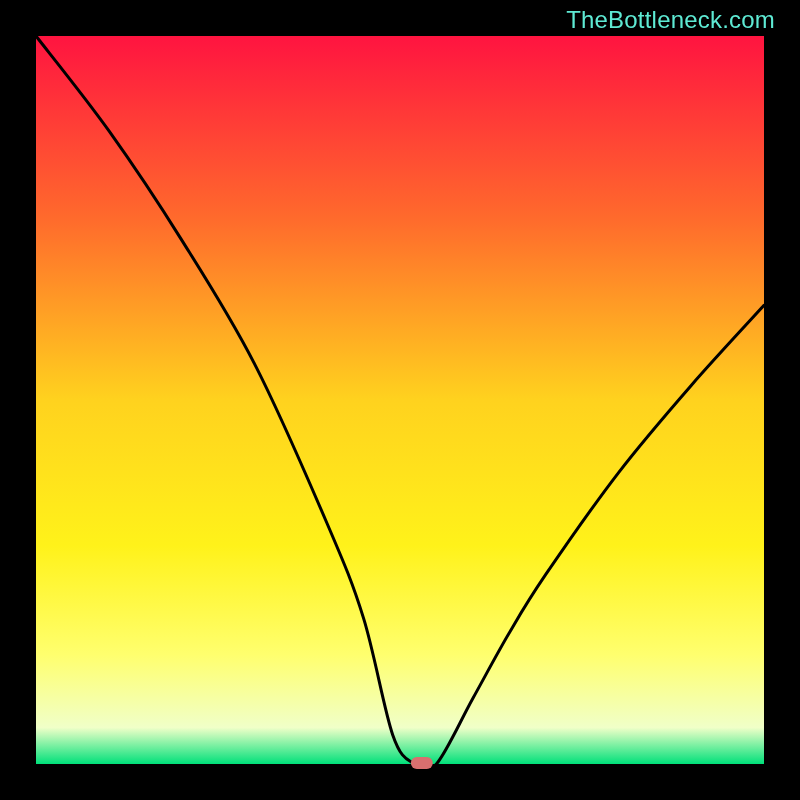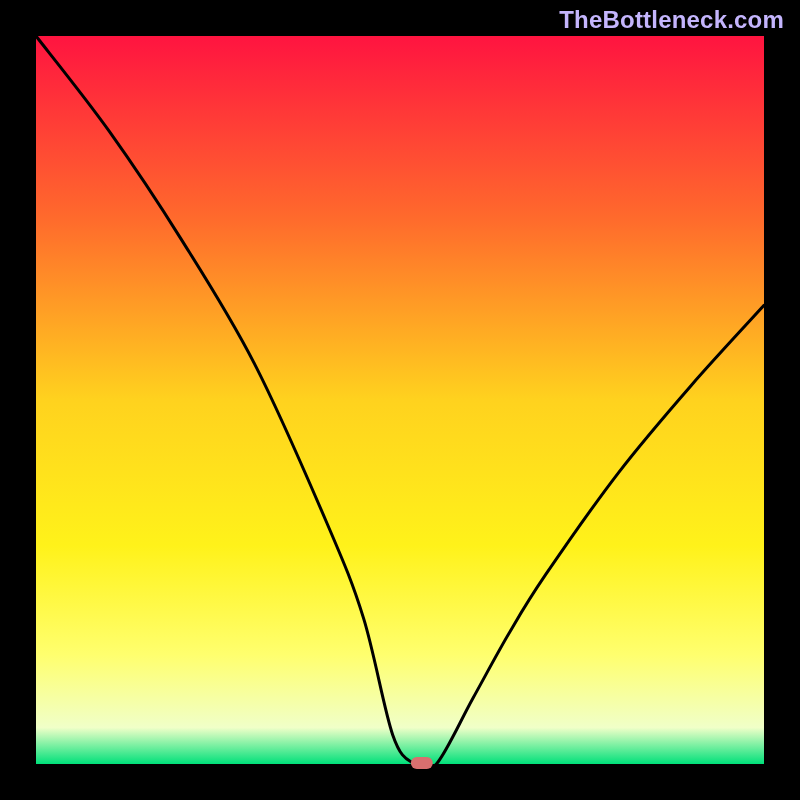--- a/index.html
+++ b/index.html
@@ -16,24 +16,24 @@
     position: absolute;
     left: 0;
     top: 0;
     width: 800px;
     height: 800px;
     background: #000;
   }
   .watermark {
     position: absolute;
     top: 6px;
-    right: 16px;
-    color: #c4b5fd;
+    right: 25px;
+    color: #5eead4;
     font-size: 24px;
-    font-weight: bold;
+    font-weight: normal;
     letter-spacing: 0.2px;
     z-index: 10;
   }
   svg {
     display: block;
   }
 </style>
 </head>
 <body>
 

